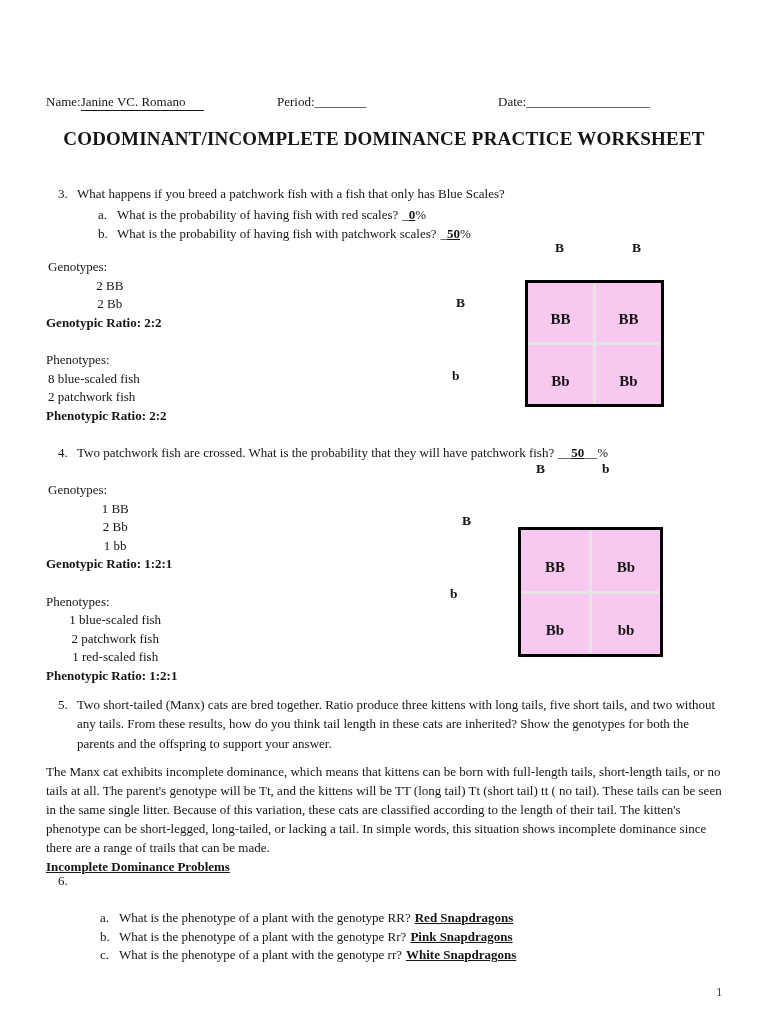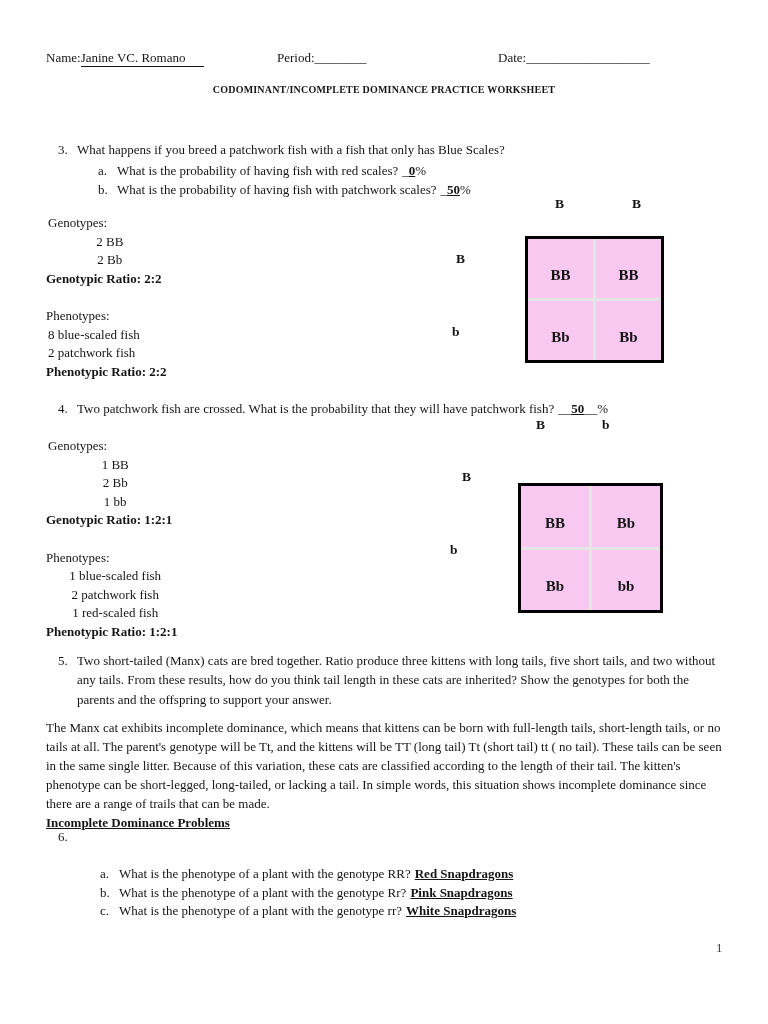--- a/index.html
+++ b/index.html
@@ -2,23 +2,23 @@
 <html style="--cell-pink: #F8C8F0;"><head>
 <meta charset="utf-8">
 <style>
   html,body{margin:0;padding:0;}
   body{
     width:768px;height:1024px;background:#ffffff;
     font-family:"Liberation Serif","DejaVu Serif",serif;
     font-size:13px;color:#151515;
   }
   .page{position:relative;width:768px;height:1024px;overflow:hidden;background:#fff;}
-  .abs{position:absolute;}
+  .abs{position:absolute;margin-top:44px;}
   .bold{font-weight:bold;}
-  .title{text-align:center;font-weight:bold;font-size:10px;letter-spacing:.2px;width:768px;}
+  .title{text-align:center;font-weight:bold;font-size:19px;letter-spacing:.2px;width:768px;}
   .qrow{display:flex;line-height:19.4px;}
   .qnum{width:19px;flex:none;}
   .qtext{display:inline-block;}
   .block{line-height:18.6px;}
   .ind1{padding-left:2px;}
   .ind2{padding-left:7px;text-align:center;}
   .spacer{height:18.6px;}
   .para{line-height:19px;width:684px;}
   .section-heading{font-weight:bold;text-decoration:underline;line-height:19px;}
   .ansgroup{margin-left:4px;white-space:nowrap;}

